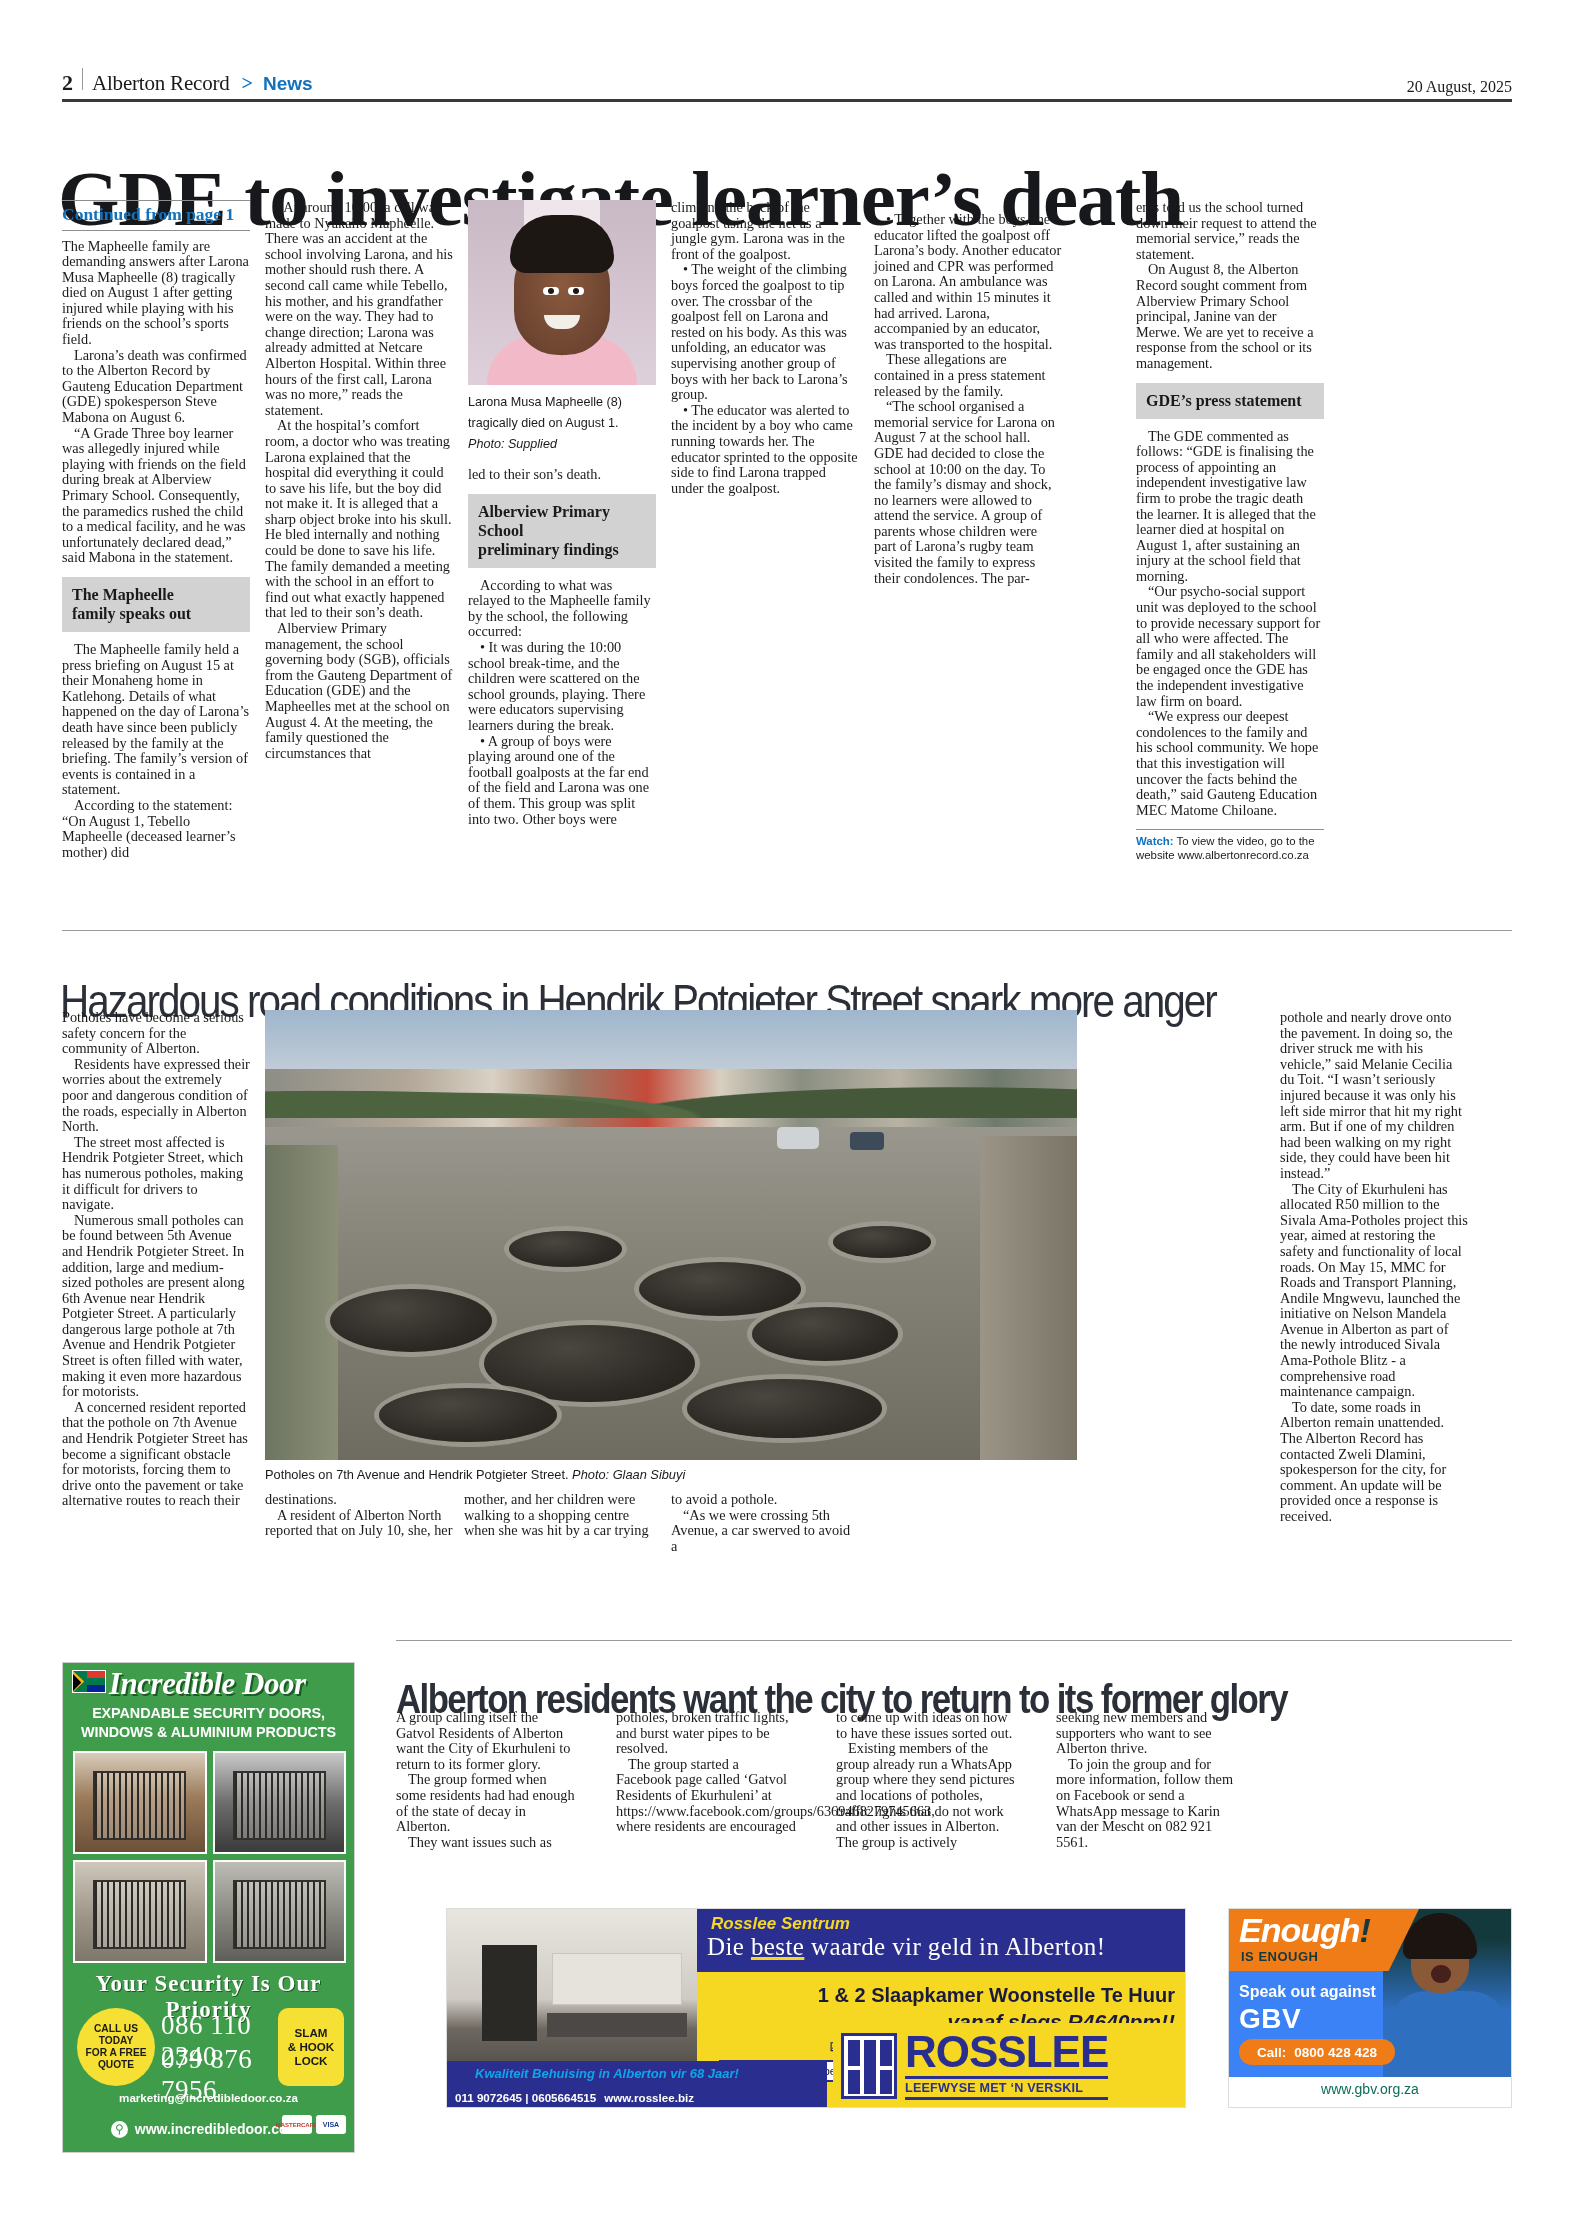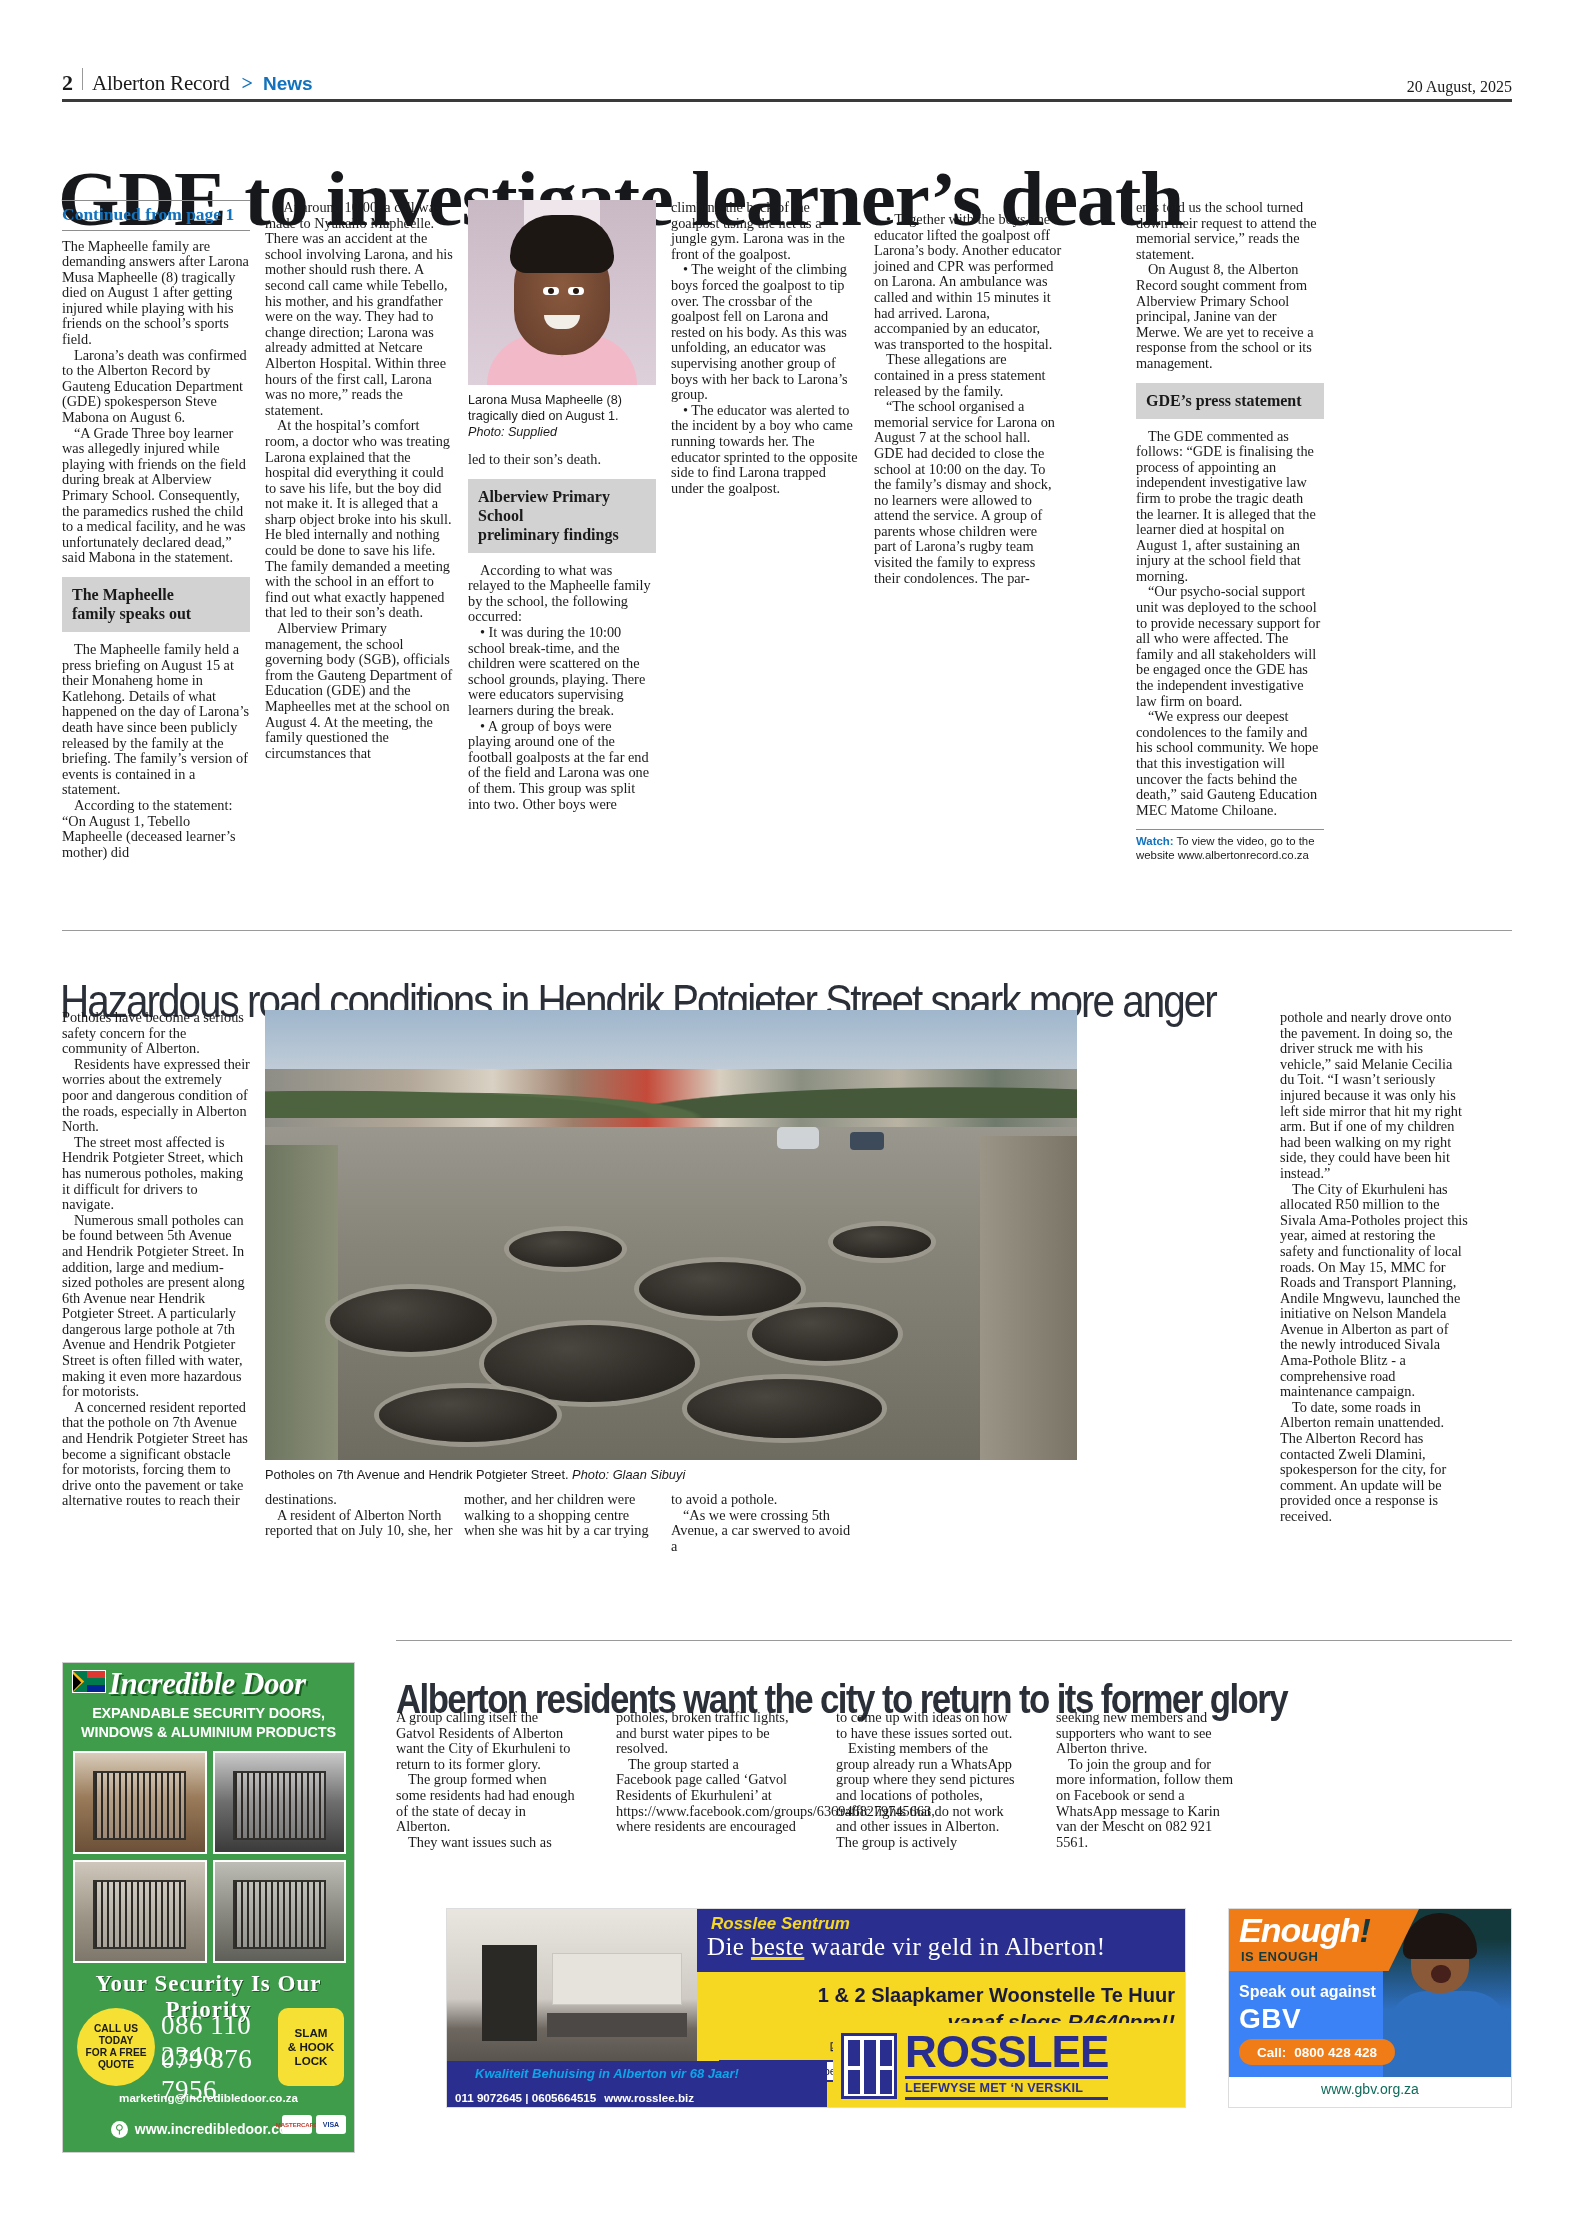--- a/index.html
+++ b/index.html
@@ -153,21 +153,21 @@
     width:6px; height:6px; background:#23170f; border-radius:50%;
   }
   .photo-larona .smile {
     position:absolute; left:50%; top:62%; transform:translateX(-50%);
     width:36px; height:14px;
     background:#f2efe9; border-radius:0 0 18px 18px;
   }
 
   .caption {
     font-family:"Liberation Sans", sans-serif;
-    font-size:12.6px; line-height:16px; color:#1b1b1b;
+    font-size:12.6px; line-height:21px; color:#1b1b1b;
     margin-bottom:12px;
   }
   .caption .cred { font-style:italic; }
 
   
   .watch-wrap { margin-top:11px; }
   .watch-rule { height:1px; background:#8e8e8e; margin-bottom:5px; }
   .watch-text {
     font-family:"Liberation Sans", sans-serif;
     font-size:11.4px; line-height:13.4px; color:#1b1b1b;

